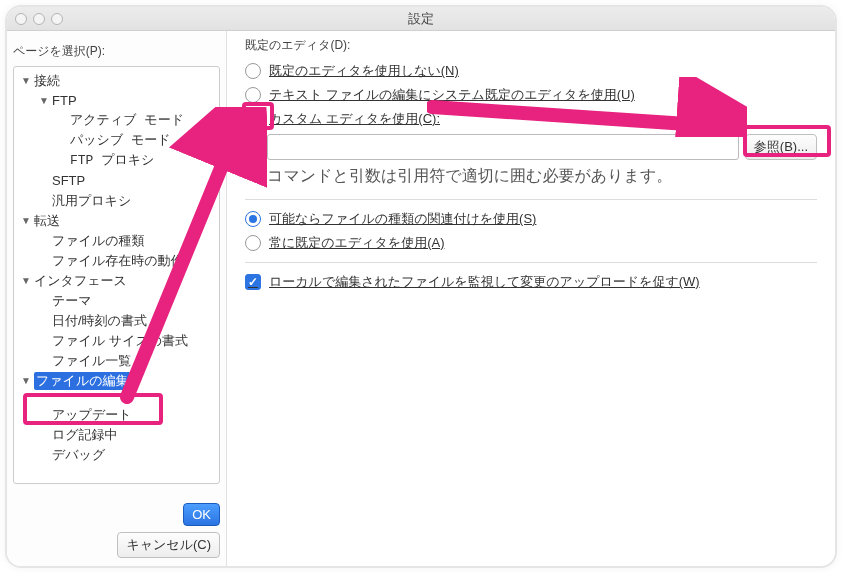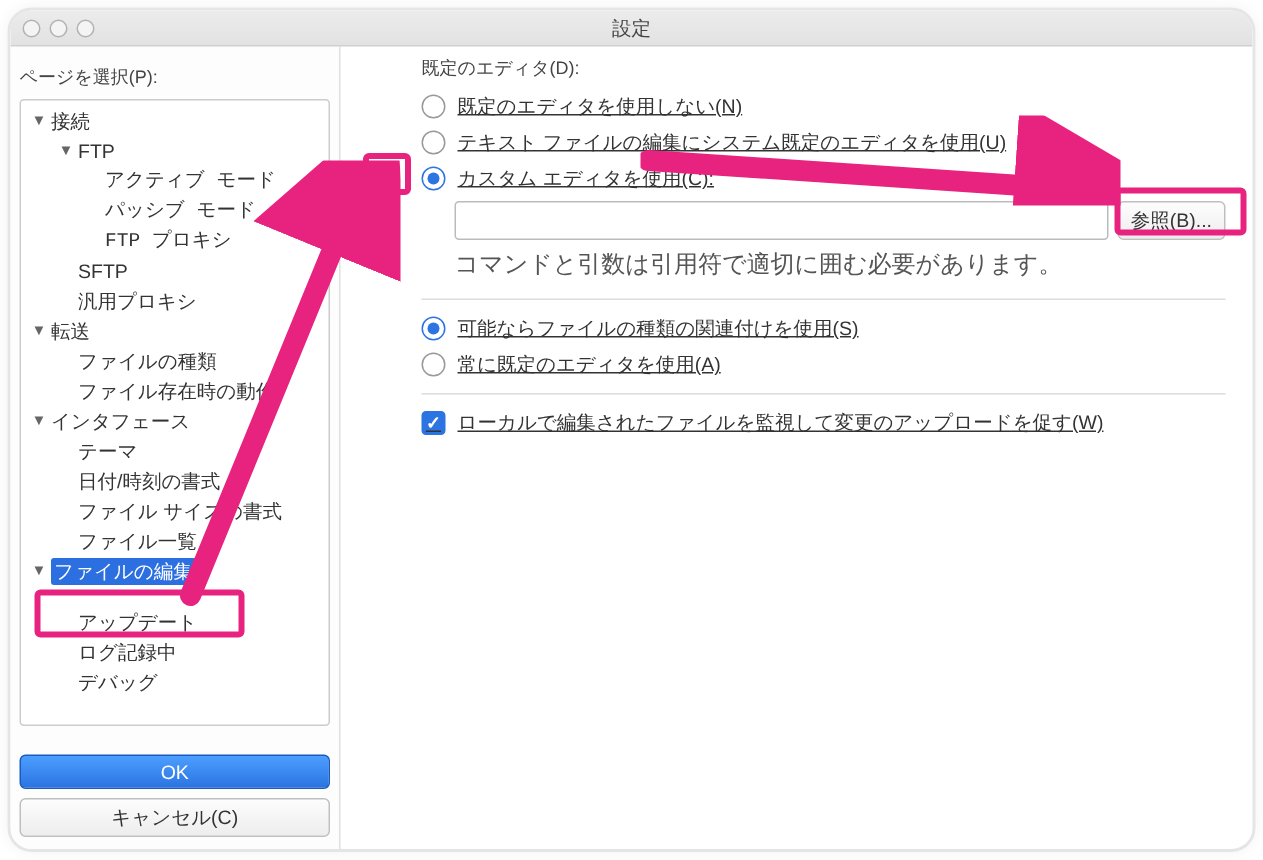--- a/index.html
+++ b/index.html
@@ -27,21 +27,20 @@
       padding: 0 8px;
       border-bottom: 1px solid #d0d0d0;
       position: relative;
     }
     .traffic-lights { display: flex; gap: 6px; position: absolute; left: 8px; }
     .tl { width: 12px; height: 12px; border-radius: 50%; border: 1px solid #b2b2b2; background: #f4f4f4; }
     .title { flex: 1; text-align: center; font-size: 13px; color: #444; }
     .main {
       display: flex;
       height: calc(100% - 24px);
-      gap: 36px;
     }
     .sidebar {
       width: 220px;
       border-right: 1px solid #e0e0e0;
       padding: 8px 6px;
       display: flex;
       flex-direction: column;
       background: #fdfdfd;
     }
     .sidebar-label { font-size: 12px; color: #444; margin: 4px 0 6px 0; }
@@ -56,21 +55,21 @@
     }
     .node { display: flex; align-items: center; padding: 1px 4px; cursor: default; line-height: 18px; }
     .node.selected span.label { background: #2b6fe0; color: #fff; border-radius: 2px; padding: 0 2px; }
     .disclosure {
       width: 12px; height: 12px; display: inline-flex; align-items: center; justify-content: center;
       color: #666; font-size: 10px; margin-right: 2px;
     }
     .ind-0 { padding-left: 6px; }
     .ind-1 { padding-left: 24px; }
     .ind-2 { padding-left: 42px; font-family: Liberation Mono, monospace; }
-    .buttons { margin-top: 19px; display: flex; flex-direction: column; gap: 6px; }
+    .buttons { margin-top: 19px; display: flex; flex-direction: column; gap: 6px; align-items: flex-end; }
     .btn {
       background: linear-gradient(#fdfdfd, #ededed);
       border: 1px solid #bfbfbf;
       border-radius: 4px;
       padding: 3px 8px;
       font-size: 13px;
       text-align: center;
       cursor: pointer;
     }
     .btn.primary {

